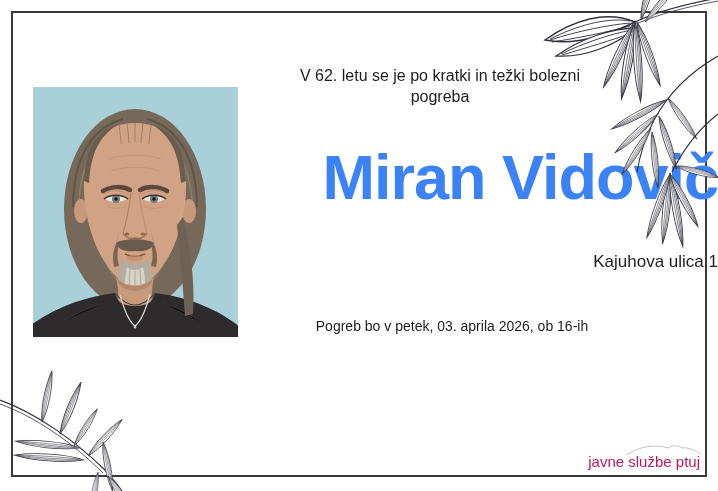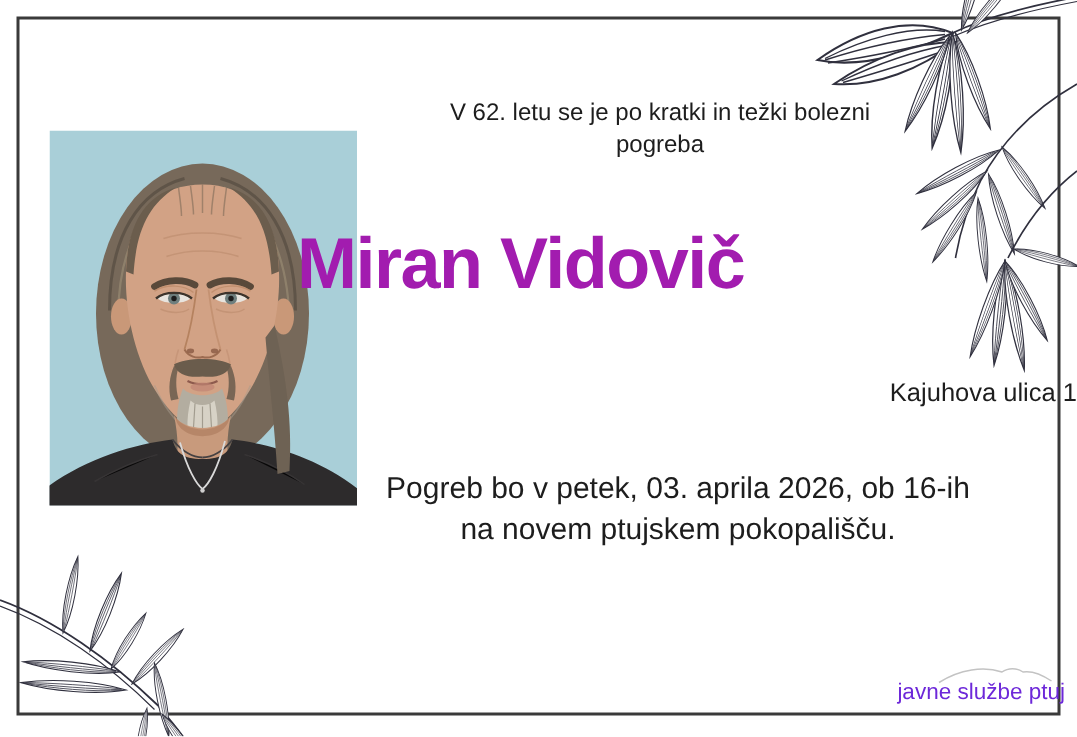--- a/index.html
+++ b/index.html
@@ -10,35 +10,35 @@
   .frame{
     position:absolute;left:11px;top:11px;width:692px;height:462px;
     border:2px solid #3a3a3a;
   }
   .photo{position:absolute;left:33px;top:87px;width:205px;height:250px;}
   .intro{
     position:absolute;left:162px;right:0;top:65px;text-align:center;
     font-size:16px;line-height:21px;white-space:nowrap;
   }
   .name{
-    position:absolute;left:198px;right:0;top:145px;text-align:left;
-    font-size:48px;line-height:64px;font-weight:bold;color:#a21caf;
+    position:absolute;left:198px;right:0;top:145px;text-align:right;
+    font-size:63px;line-height:64px;font-weight:bold;color:#3b82f6;
     white-space:nowrap;letter-spacing:-1px;
   }
   .address{
     position:absolute;left:186px;right:0;top:252px;text-align:right;
     font-size:17px;white-space:nowrap;
   }
   .funeral{
     position:absolute;left:186px;right:0;top:313px;text-align:center;
-    font-size:20px;line-height:26.5px;white-space:nowrap;
+    font-size:14px;line-height:26.5px;white-space:nowrap;
   }
   .leaves-tr{position:absolute;left:518px;top:-4px;width:200px;height:280px;}
   .leaves-bl{position:absolute;left:0;top:330px;width:240px;height:161px;}
-  .logo{position:absolute;right:8px;top:453px;font-size:15px;color:#6d28d9;}
+  .logo{position:absolute;right:18px;top:453px;font-size:15px;color:#be185d;}
   .logo-swoosh{position:absolute;left:624px;top:442px;width:80px;height:15px;}
 </style>
 </head>
 <body>
 
 <div class="stage">
 
   <div class="frame"></div>
 
   <svg class="photo" viewBox="0 0 205 250" role="img" aria-label="portrait photo of deceased man on light blue background">
@@ -144,21 +144,20 @@
     <div>V 62. letu se je po kratki in težki bolezni</div>
     <div>pogreba</div>
   </div>
 
   <div class="name">Miran Vidovič</div>
 
   <div class="address">Kajuhova ulica 1</div>
 
   <div class="funeral">
     <div>Pogreb bo v petek, 03. aprila 2026, ob 16-ih</div>
-    <div>na novem ptujskem pokopališču.</div>
   </div>
 
   <svg class="leaves-tr" viewBox="0 0 200 280">
     <defs>
       <g id="lf">
         <path d="M0,0 C28,-10 72,-9 100,0 C72,9 28,10 0,0 Z" fill="#ffffff" stroke="#30303e" stroke-width="1.6"></path>
         <path d="M4,-1 C32,-6 70,-5 97,-0.5" fill="none" stroke="#30303e" stroke-width="0.9"></path>
         <path d="M4,0 C32,-2 70,-1.5 97,0" fill="none" stroke="#30303e" stroke-width="0.9"></path>
         <path d="M5,1 C32,3 70,2.5 96,0.6" fill="none" stroke="#30303e" stroke-width="0.9"></path>
       </g>

